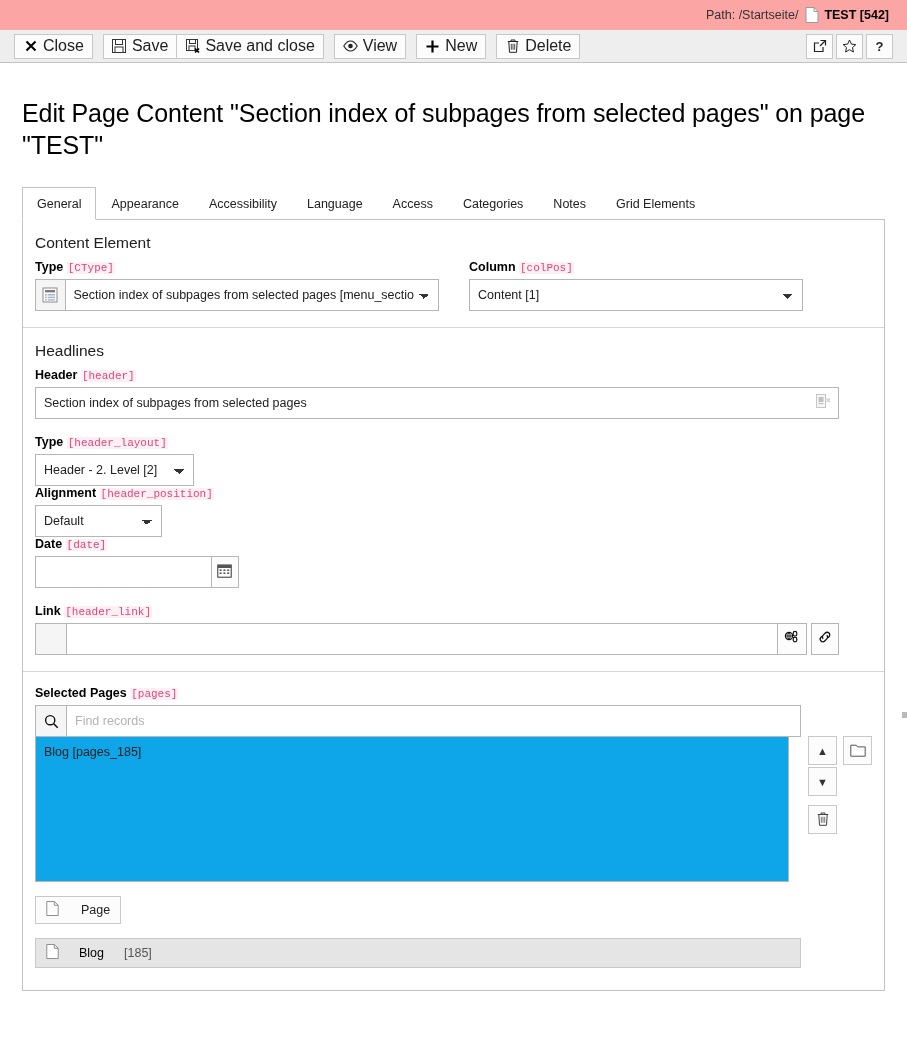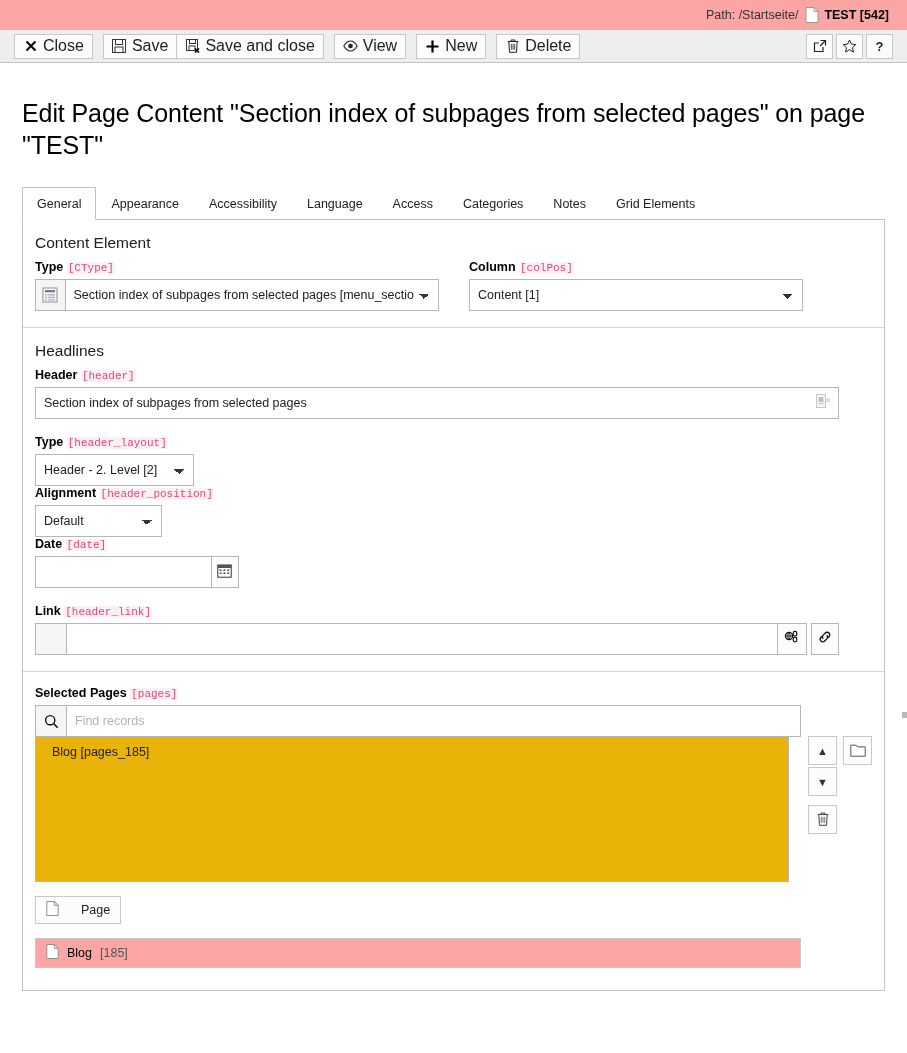--- a/index.html
+++ b/index.html
@@ -200,22 +200,22 @@
   .header-input-wrap .trailing-icon {
     position: absolute; right: 8px; top: 50%; transform: translateY(-50%);
     opacity: .55;
     pointer-events: none;
   }
 
   
   .select-list {
     border: 1px solid #b6b6b6;
     height: 146px;
-    background: #eab308;
-    padding: 6px 16px;
+    background: #0ea5e9;
+    padding: 6px 8px;
     font-size: 12.5px;
     overflow: hidden;
     width: 766px;
   }
   .select-list-item { padding: 2px 0; color: #212121; cursor: pointer; }
 
   .sidebtns { display: flex; flex-direction: column; margin-left: 19px; }
   .sq-btn {
     width: 29px; height: 29px;
     border: 1px solid #c8c8c8;
@@ -233,24 +233,24 @@
     border: 1px solid #c8c8c8;
     background: #fcfcfc;
     padding: 8px 10px;
     font-size: 12.5px;
     color: #212121;
     cursor: pointer;
   }
 
   .record-row {
     border: 1px solid #c8c8c8;
-    background: #fca5a5;
+    background: #e5e5e5;
     height: 30px;
     display: flex; align-items: center;
-    gap: 8px;
+    gap: 20px;
     padding: 0 10px;
     font-size: 12.5px;
     width: 766px;
     margin-top: 14px;
   }
   .record-row .rec-id { color: #555; }
 
   
   .scroll-sliver {
     position: absolute;

